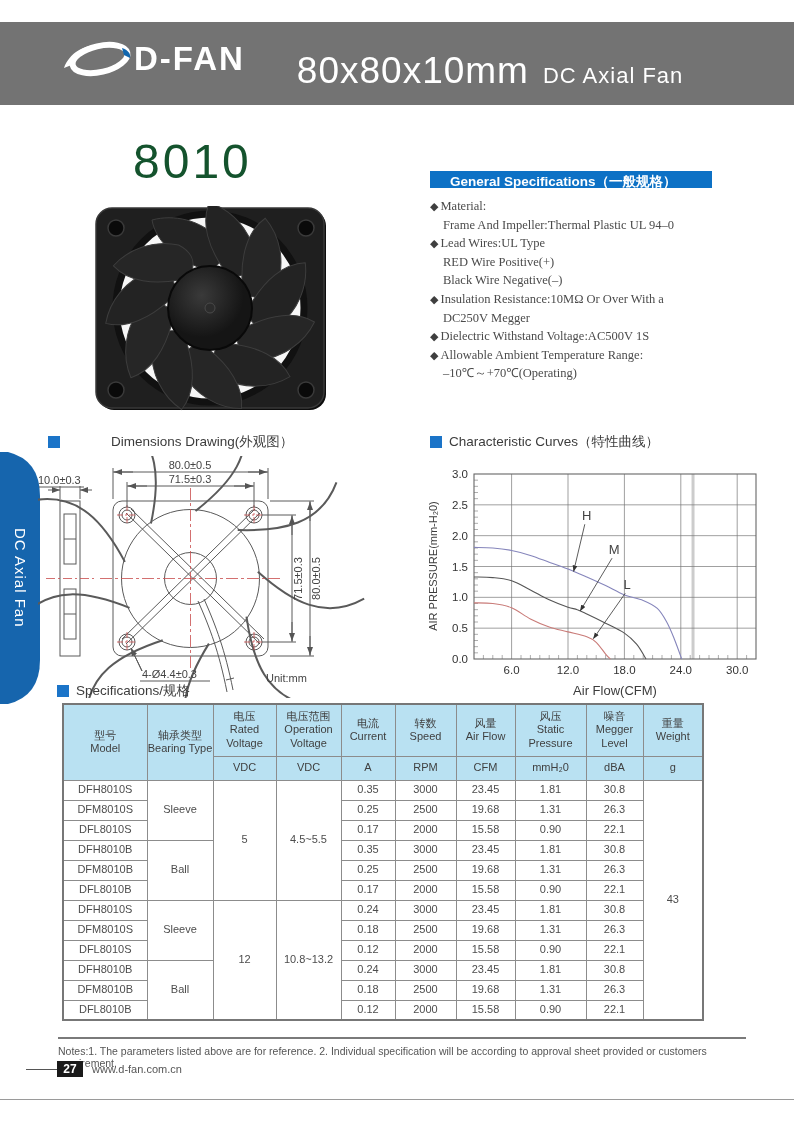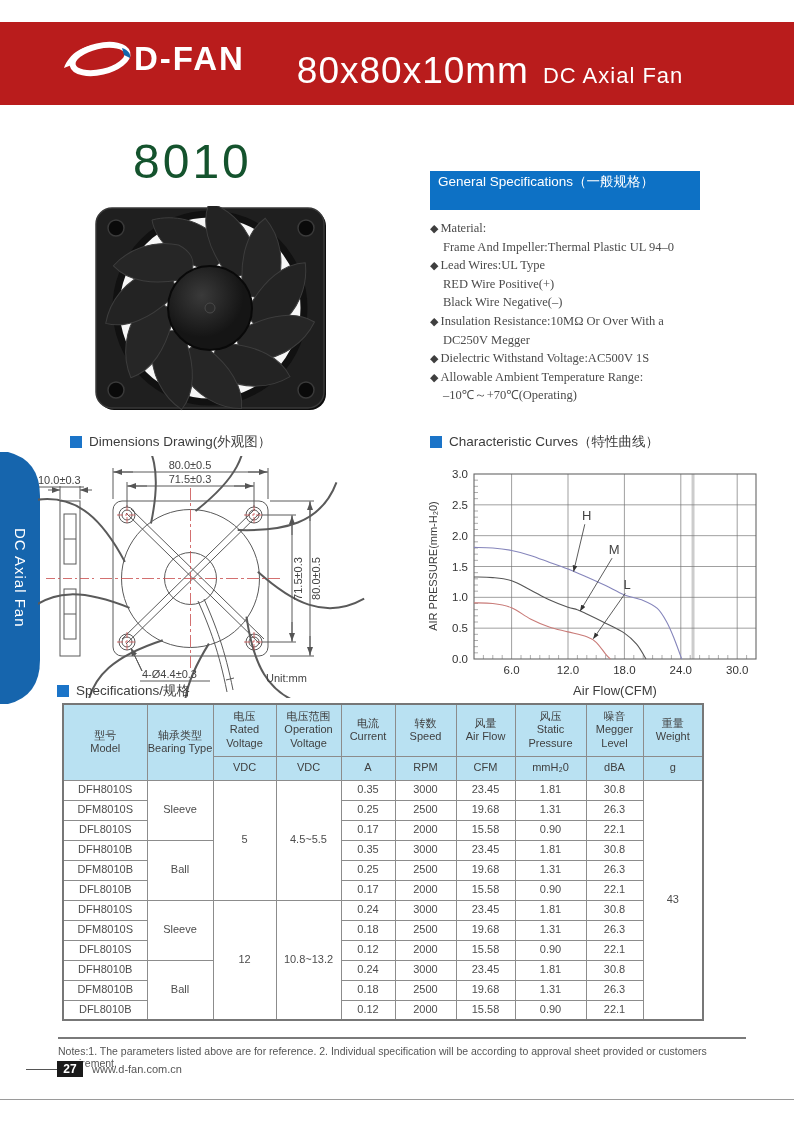--- a/index.html
+++ b/index.html
@@ -1,36 +1,36 @@
 <!DOCTYPE html>
 <html><head>
 <meta charset="utf-8">
 <style>
   html,body{margin:0;padding:0;background:#e8e8e8;}
   .page{position:relative;width:794px;height:1123px;background:#ffffff;margin:0 auto;
         font-family:"Liberation Sans","DejaVu Sans",sans-serif;overflow:hidden;}
 
   
-  .banner{position:absolute;left:0;top:22px;width:794px;height:83px;background:#b91c1c;
+  .banner{position:absolute;left:0;top:22px;width:794px;height:83px;background:#737373;
           display:flex;align-items:center;}
   .banner-inner{display:flex;align-items:baseline;margin-left:62px;}
   .logo-wrap{display:flex;align-items:center;}
   .brand{color:#fff;font-weight:bold;font-size:33px;letter-spacing:2px;}
   .size-title{color:#fff;font-size:37px;margin-left:52px;letter-spacing:1px;}
   .prod-type{color:#fff;font-size:22px;margin-left:14px;letter-spacing:1px;}
 
   
   .model-title{position:absolute;left:133px;top:134px;font-size:48px;font-weight:300;
                color:#14532d;letter-spacing:3px;}
   .fan-photo{position:absolute;left:92px;top:206px;}
 
   
   .gs{position:absolute;left:430px;top:171px;width:300px;}
-  .gs-bar{width:262px;height:39px;background:#0d71c5;color:#fff;font-size:13.5px;
-          font-weight:normal;line-height:21px;padding-left:8px;}
+  .gs-bar{width:262px;height:17px;background:#0d71c5;color:#fff;font-size:13.5px;
+          font-weight:bold;line-height:21px;padding-left:20px;}
   .gs-list{margin-top:9px;font-size:12.5px;color:#4b4b4b;line-height:18.6px;}
   .gs-line{white-space:nowrap;font-family:Liberation Serif, serif;}
   .gs-line .dia{font-size:11px;margin-right:2px;color:#3f3f3f;}
   .gs-line.cont{padding-left:13px;}
 
   
   .sec{position:absolute;font-size:13.5px;color:#3c3c3c;display:flex;align-items:center;}
   .sec .sq{width:12px;height:12px;background:#1b74c8;display:inline-block;margin-right:7px;}
 
   
@@ -130,21 +130,21 @@
         <div class="gs-line cont">RED Wire Positive(+)</div>
         <div class="gs-line cont">Black Wire Negative(–)</div>
         <div class="gs-line"><span class="dia">◆</span>Insulation Resistance:10MΩ Or Over With a</div>
         <div class="gs-line cont">DC250V Megger</div>
         <div class="gs-line"><span class="dia">◆</span>Dielectric Withstand Voltage:AC500V 1S</div>
         <div class="gs-line"><span class="dia">◆</span>Allowable Ambient Temperature Range:</div>
         <div class="gs-line cont">–10℃～+70℃(Operating)</div>
       </div>
   </div>
 
-  <div class="sec" style="left:70px;top:433px;">
+  <div class="sec" style="left:48px;top:433px;gap:44px;">
     <span class="sq"></span>
     <span>Dimensions Drawing(外观图）</span>
   </div>
   <div class="sec" style="left:430px;top:433px;">
     <span class="sq"></span>
     <span>Characteristic Curves（特性曲线）</span>
   </div>
 
   <div class="side-tab">
     <svg width="40" height="252" viewBox="0 0 40 252">

